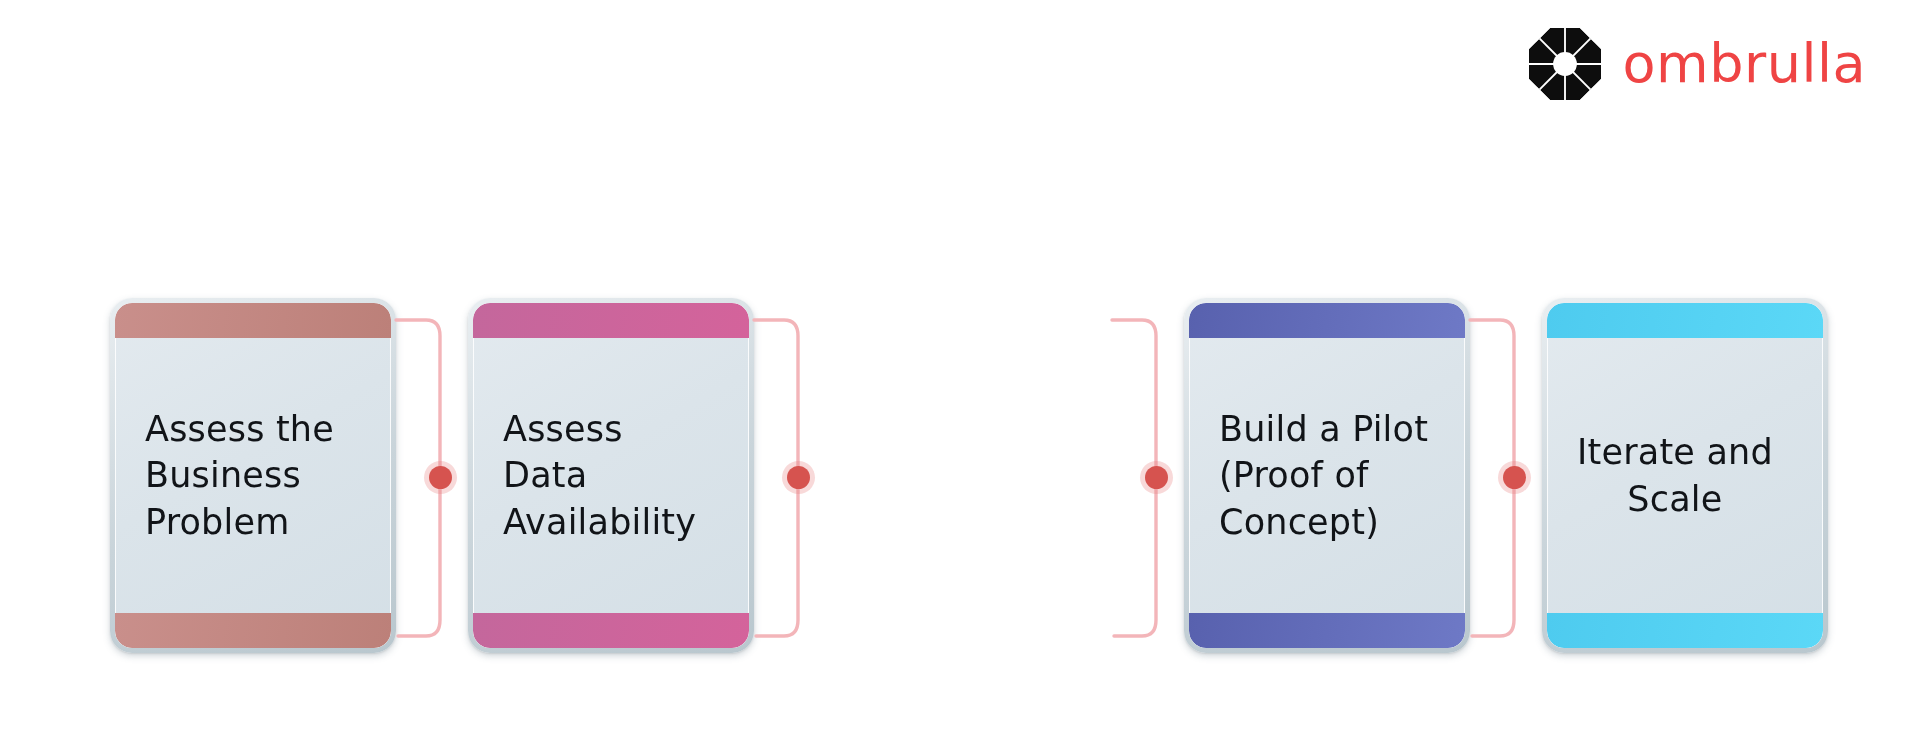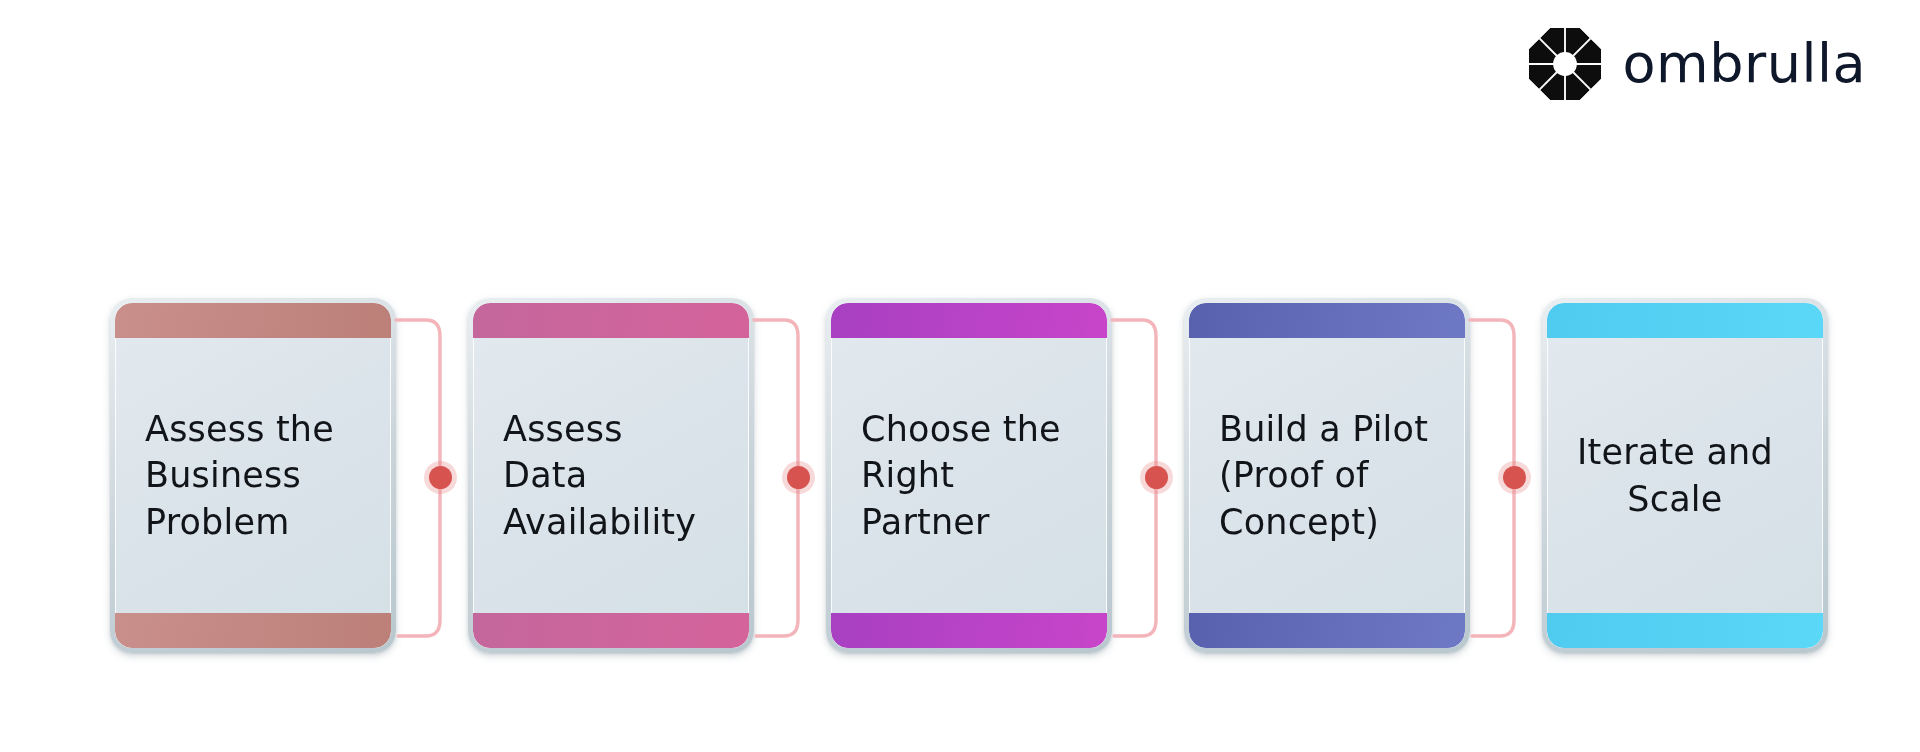--- a/index.html
+++ b/index.html
@@ -12,21 +12,21 @@
   }
   .stage{position:absolute;inset:0;}
 
   
   .brand{
     position:absolute; right:54px; top:28px;
     display:flex; align-items:center; gap:22px;
   }
   .brand-mark{width:72px;height:72px;display:block;}
   .brand-name{
-    font-size:54px; color:#0f172a; letter-spacing:.5px;
+    font-size:54px; color:#ef4444; letter-spacing:.5px;
     font-family:"DejaVu Sans","Liberation Sans",sans-serif;
     line-height:1;
   }
 
   
   .flow{
     position:absolute; left:110px; top:298px;
     width:1800px; height:360px;
   }
   .card-slot{
@@ -151,33 +151,20 @@
       </div>
     </div>
 
     <div class="connector" style="left:644px;">
       <svg width="72" height="360" viewBox="0 0 72 360">
         <path d="M0 22 H30 Q44 22 44 38 V322 Q44 338 30 338 H2" fill="none" stroke="#f3b5b9" stroke-width="3.4" stroke-linecap="round"></path>
       </svg>
       <div class="cdot"></div>
     </div>
 
-    <div class="card-slot" style="left:716px;">
-      <div class="card-outer">
-        <div class="card-inner">
-          <div class="bar top" style="background:linear-gradient(100deg,#a840c2,#c845c9);"></div>
-          <div class="card-body">
-            <div class="card-title">Choose the
-Right
-Partner</div>
-          </div>
-          <div class="bar bottom" style="background:linear-gradient(100deg,#a840c2,#c845c9);"></div>
-        </div>
-      </div>
-    </div>
 
     <div class="connector" style="left:1002px;">
       <svg width="72" height="360" viewBox="0 0 72 360">
         <path d="M0 22 H30 Q44 22 44 38 V322 Q44 338 30 338 H2" fill="none" stroke="#f3b5b9" stroke-width="3.4" stroke-linecap="round"></path>
       </svg>
       <div class="cdot"></div>
     </div>
 
     <div class="card-slot" style="left:1074px;padding-left:20px;">
       <div class="card-outer">

